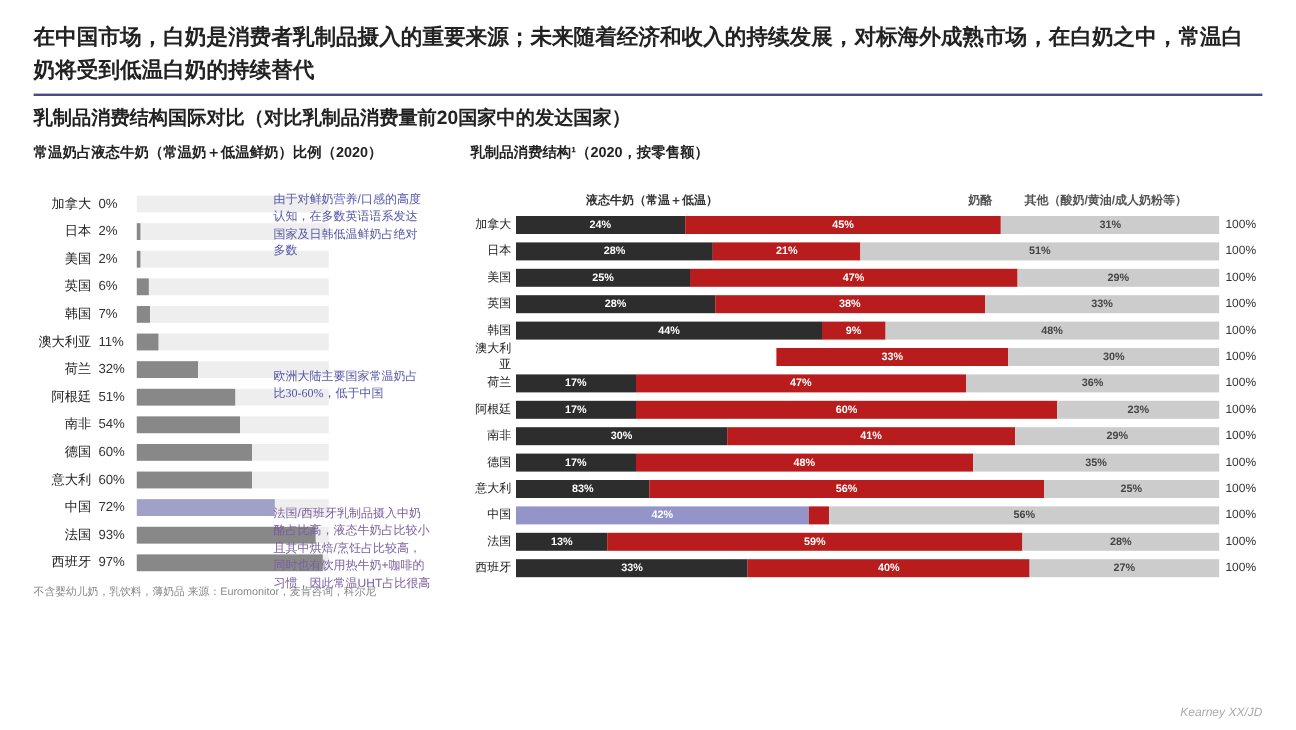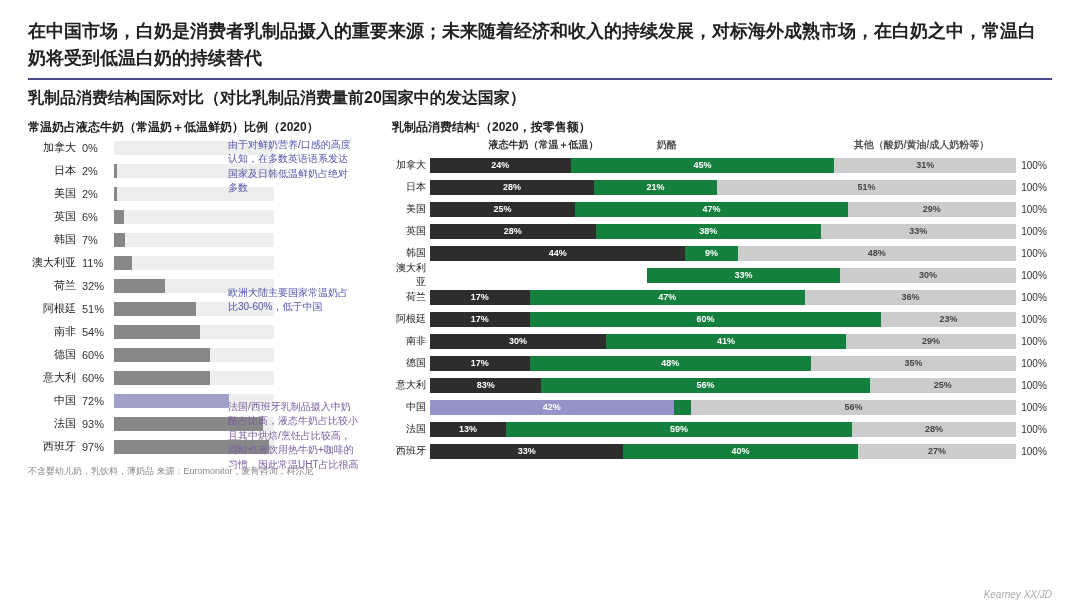--- a/index.html
+++ b/index.html
@@ -45,21 +45,21 @@
       min-width: 0;
     }
     .right-panel {
       flex: 1;
       min-width: 0;
     }
     .panel-title {
       font-size: 12px;
       font-weight: bold;
       color: #222;
-      margin-bottom: 2px;
+      margin-bottom: 24px;
       line-height: 1.4;
     }
     
     .left-chart {
       position: relative;
     }
     .bar-row {
       display: flex;
       align-items: center;
       margin-bottom: 3px;
@@ -120,21 +120,21 @@
       flex-shrink: 0;
     }
     .rh-liquid {
       flex: 2.4;
       text-align: center;
       font-weight: bold;
       color: #333;
     }
     .rh-cheese {
       flex: 1.8;
-      text-align: left;
+      text-align: right;
       font-weight: bold;
       color: #555;
     }
     .rh-other {
       flex: 2;
       text-align: center;
       font-weight: bold;
       color: #555;
     }
     .rh-total {
@@ -167,21 +167,21 @@
     .sr-seg {
       display: flex;
       align-items: center;
       justify-content: center;
       font-size: 9px;
       color: #fff;
       overflow: hidden;
       font-weight: bold;
     }
     .seg-dark { background: #2d2d2d; }
-    .seg-mid { background: #15803d; }
+    .seg-mid { background: #b91c1c; }
     .seg-light { background: #ccc; color: #444; }
     .seg-highlight { background: #9494c8; }
     .sr-total {
       width: 36px;
       font-size: 10px;
       color: #333;
       text-align: center;
       flex-shrink: 0;
     }
     .footnote {
@@ -304,21 +304,21 @@
             </div>
           </div>
           <div class="bar-row">
             <div class="bar-label">西班牙</div>
             <div class="bar-pct">97%</div>
             <div class="bar-track">
               <div class="bar-fill" style="width: 97%;"></div>
             </div>
           </div>
           <div class="annot-left" style="position: absolute; left: 200px; top: 0px; width: 125px; font-size: 10px; color: rgb(85, 85, 170); line-height: 1.45;">由于对鲜奶营养/口感的高度认知，在多数英语语系发达国家及日韩低温鲜奶占绝对多数</div>
-          <div style="position: absolute; left: 200px; top: 148px; width: 120px; font-size: 10px; color: rgb(85, 85, 170); line-height: 1.45;">欧洲大陆主要国家常温奶占比30-60%，低于中国</div>
+          <div style="position: absolute; left: 200px; top: 148px; width: 120px; font-size: 10px; color: rgb(85, 85, 170); line-height: 1.45; font-family: Liberation Serif, serif;">欧洲大陆主要国家常温奶占比30-60%，低于中国</div>
           <div style="position: absolute; left: 200px; top: 262px; width: 132px; font-size: 10px; color: rgb(122, 95, 160); line-height: 1.45;">法国/西班牙乳制品摄入中奶酪占比高，液态牛奶占比较小且其中烘焙/烹饪占比较高，同时也有饮用热牛奶+咖啡的习惯，因此常温UHT占比很高</div>
         </div>
     <div class="footnote" style="margin-top: 8px;">不含婴幼儿奶，乳饮料，薄奶品
 来源：Euromonitor，麦肯咨询，科尔尼</div>
       </div>
 
     <div class="right-panel">
       <div class="panel-title">乳制品消费结构¹（2020，按零售额）</div>
       <div class="right-chart">
 

